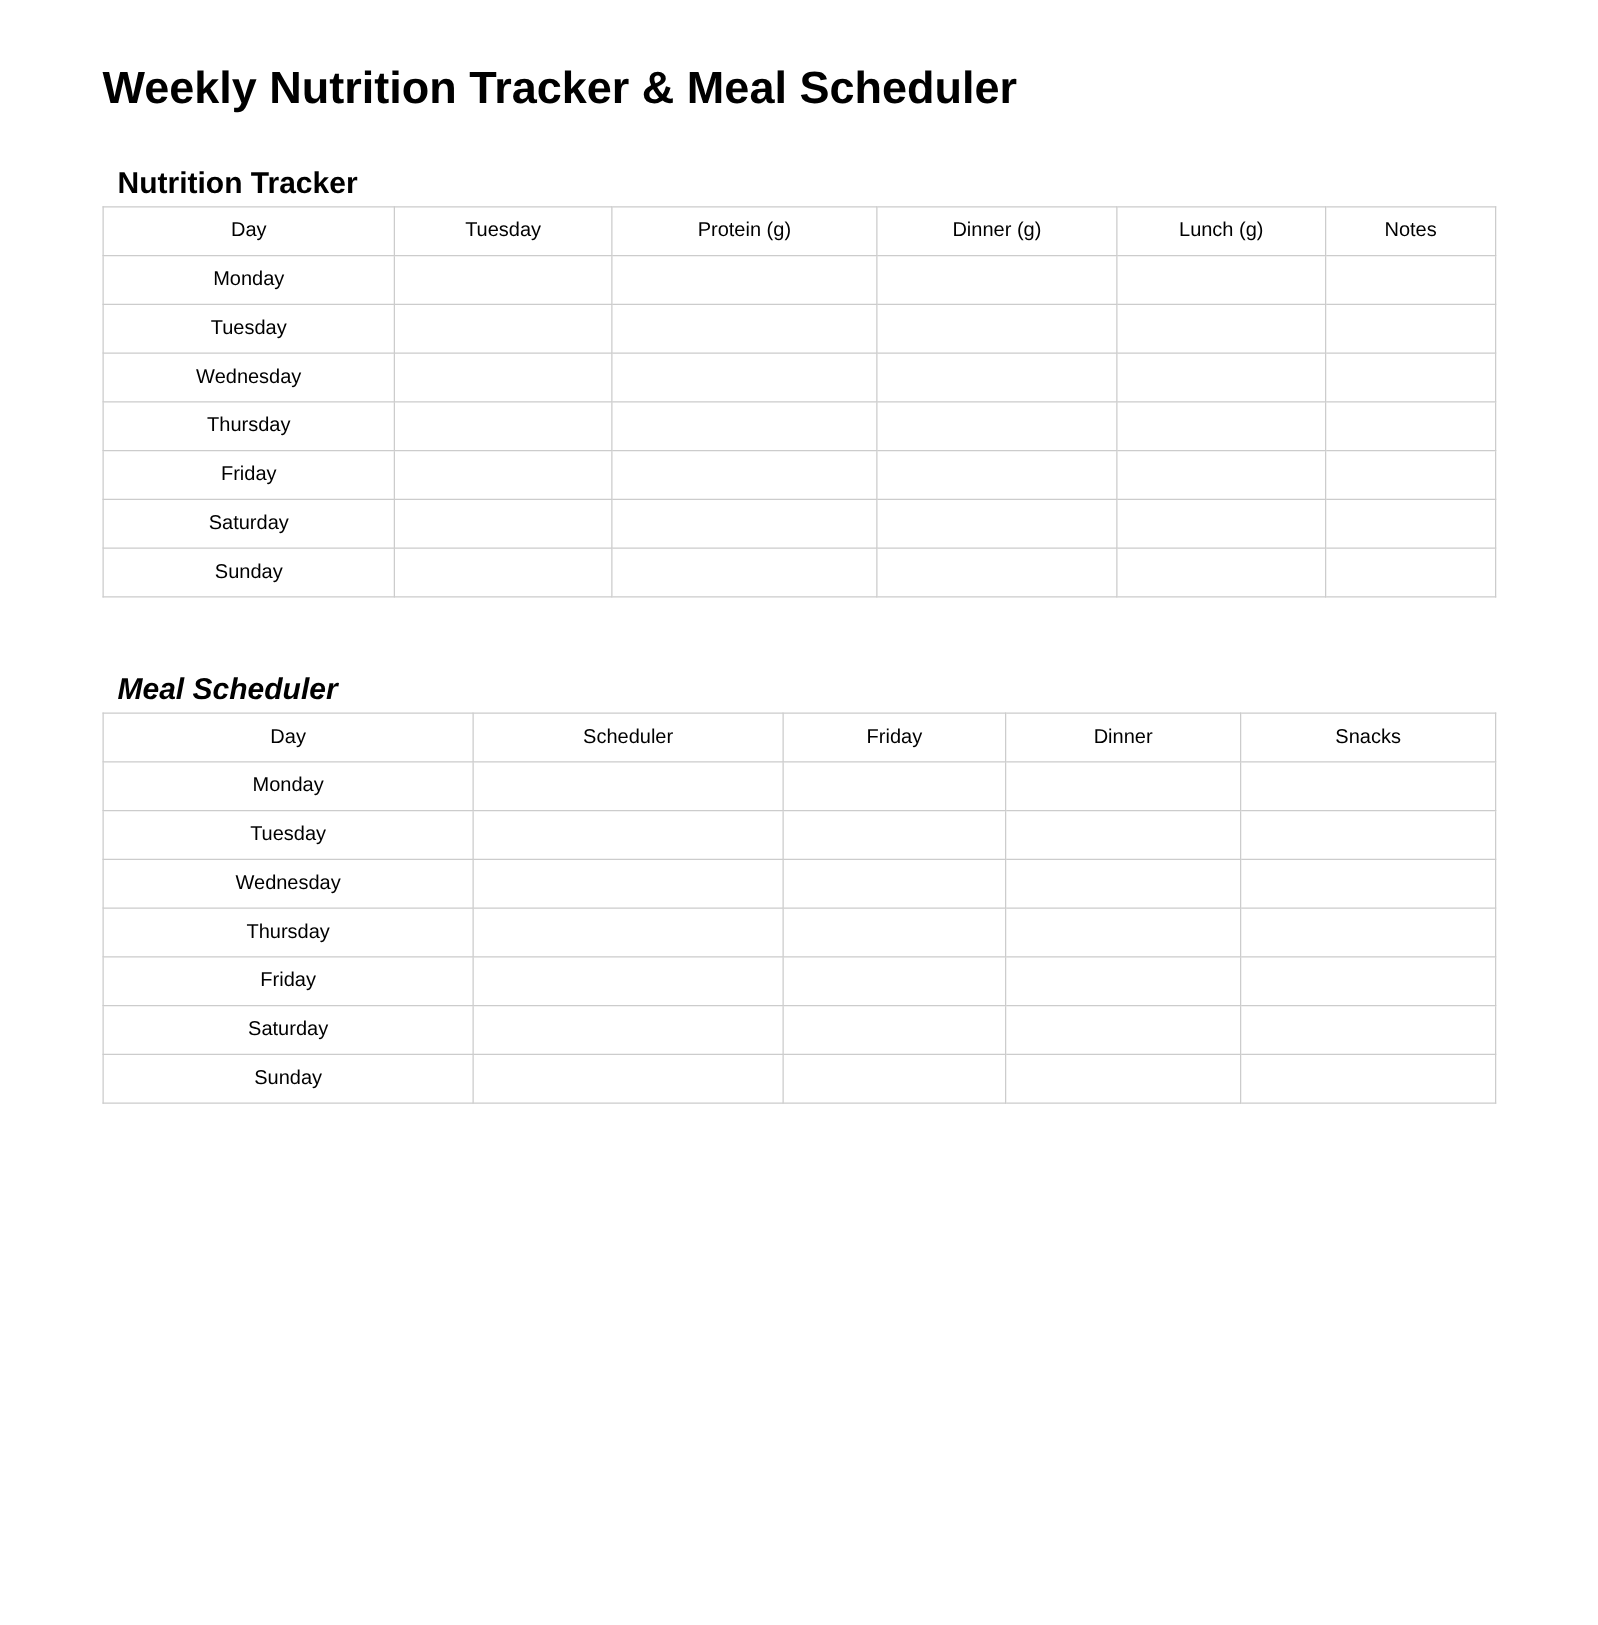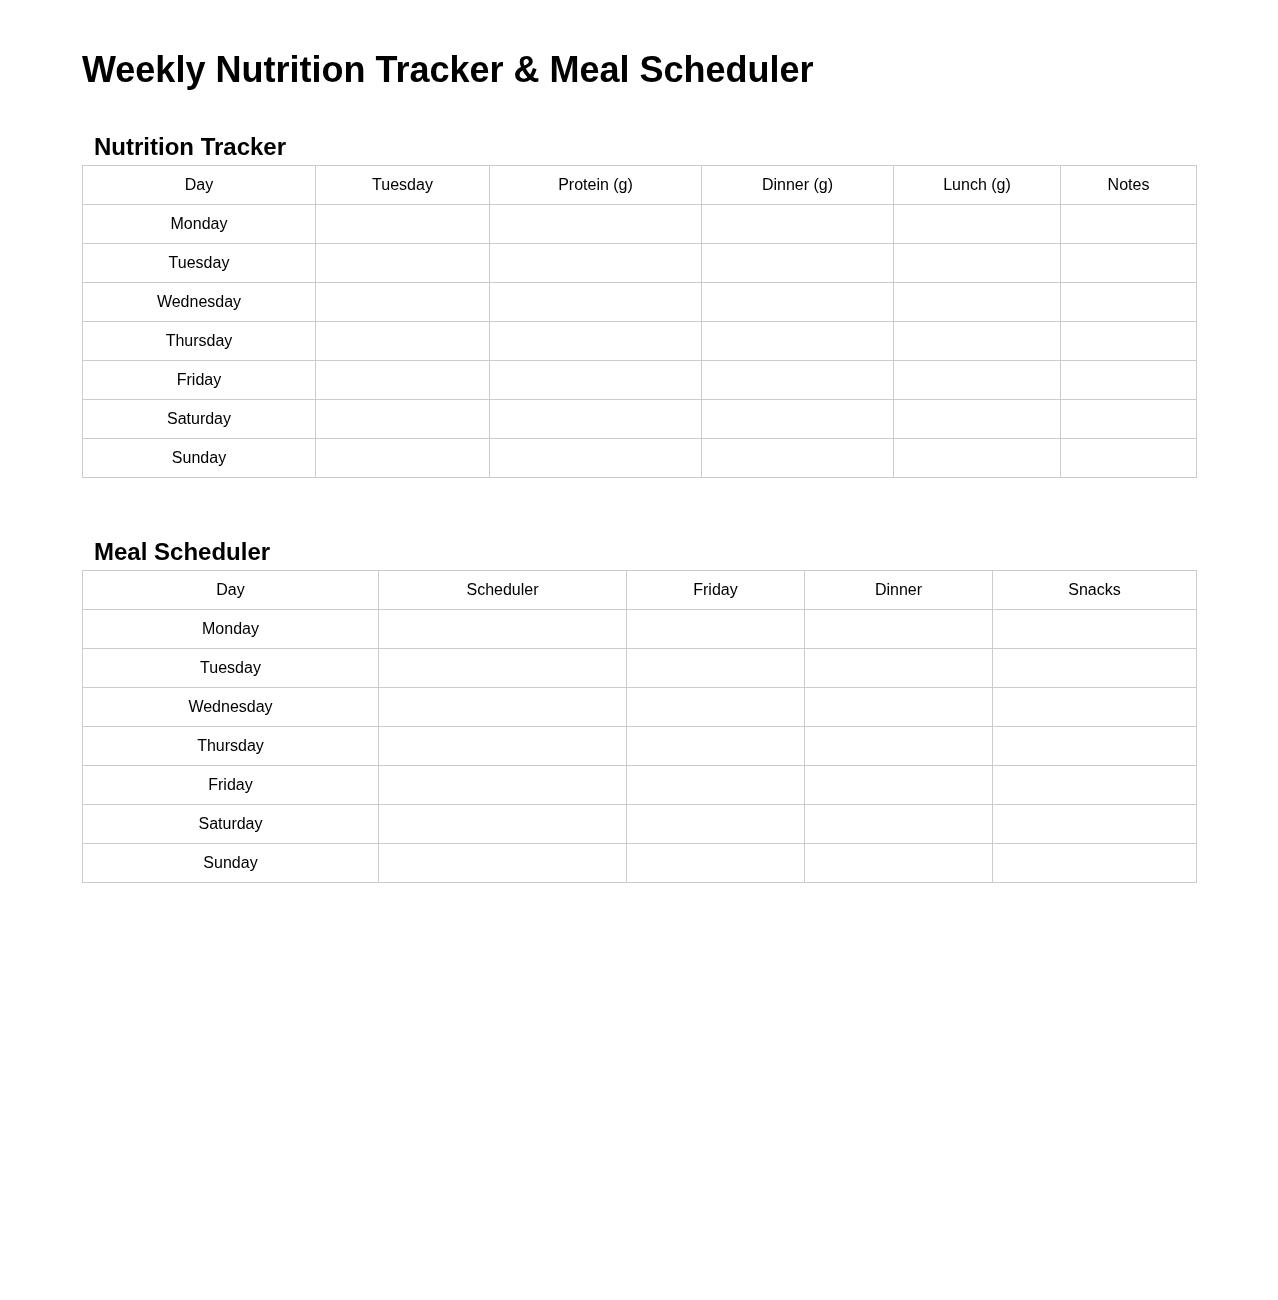--- a/index.html
+++ b/index.html
@@ -5,21 +5,21 @@
   html, body { margin: 0; padding: 0; background: #ffffff; }
   body { width: 1278px; height: 1300px; font-family: "Liberation Sans", sans-serif; color: #000; }
   .page { position: absolute; left: 82px; top: 0; width: 1114px; }
   h1 { font-size: 36px; font-weight: bold; margin: 0; position: absolute; top: 51px; left: 0; white-space: nowrap; line-height: 37px; }
   h2 { font-size: 24px; font-weight: bold; margin: 12px; position: absolute; left: 0; white-space: nowrap; line-height: 28px; }
   table { border-collapse: collapse; position: absolute; left: 0; width: 1114px; table-layout: fixed; padding-left: 41px; }
   td, th { border: 1px solid #cccccc; height: 38px; padding: 0; text-align: center; font-size: 16px; font-weight: normal; vertical-align: middle; }
   .t1 { top: 165px; }
   .t2 { top: 570px; }
   .h2a { top: 121px; }
-  .h2b { top: 526px; }
+  .h2b { top: 526px; font-style: italic; }
 </style>
 </head>
 <body>
 
 <div class="page">
   <h1>Weekly Nutrition Tracker &amp; Meal Scheduler</h1>
 
   <h2 class="h2a">Nutrition Tracker</h2>
   <table class="t1">
     <colgroup>

